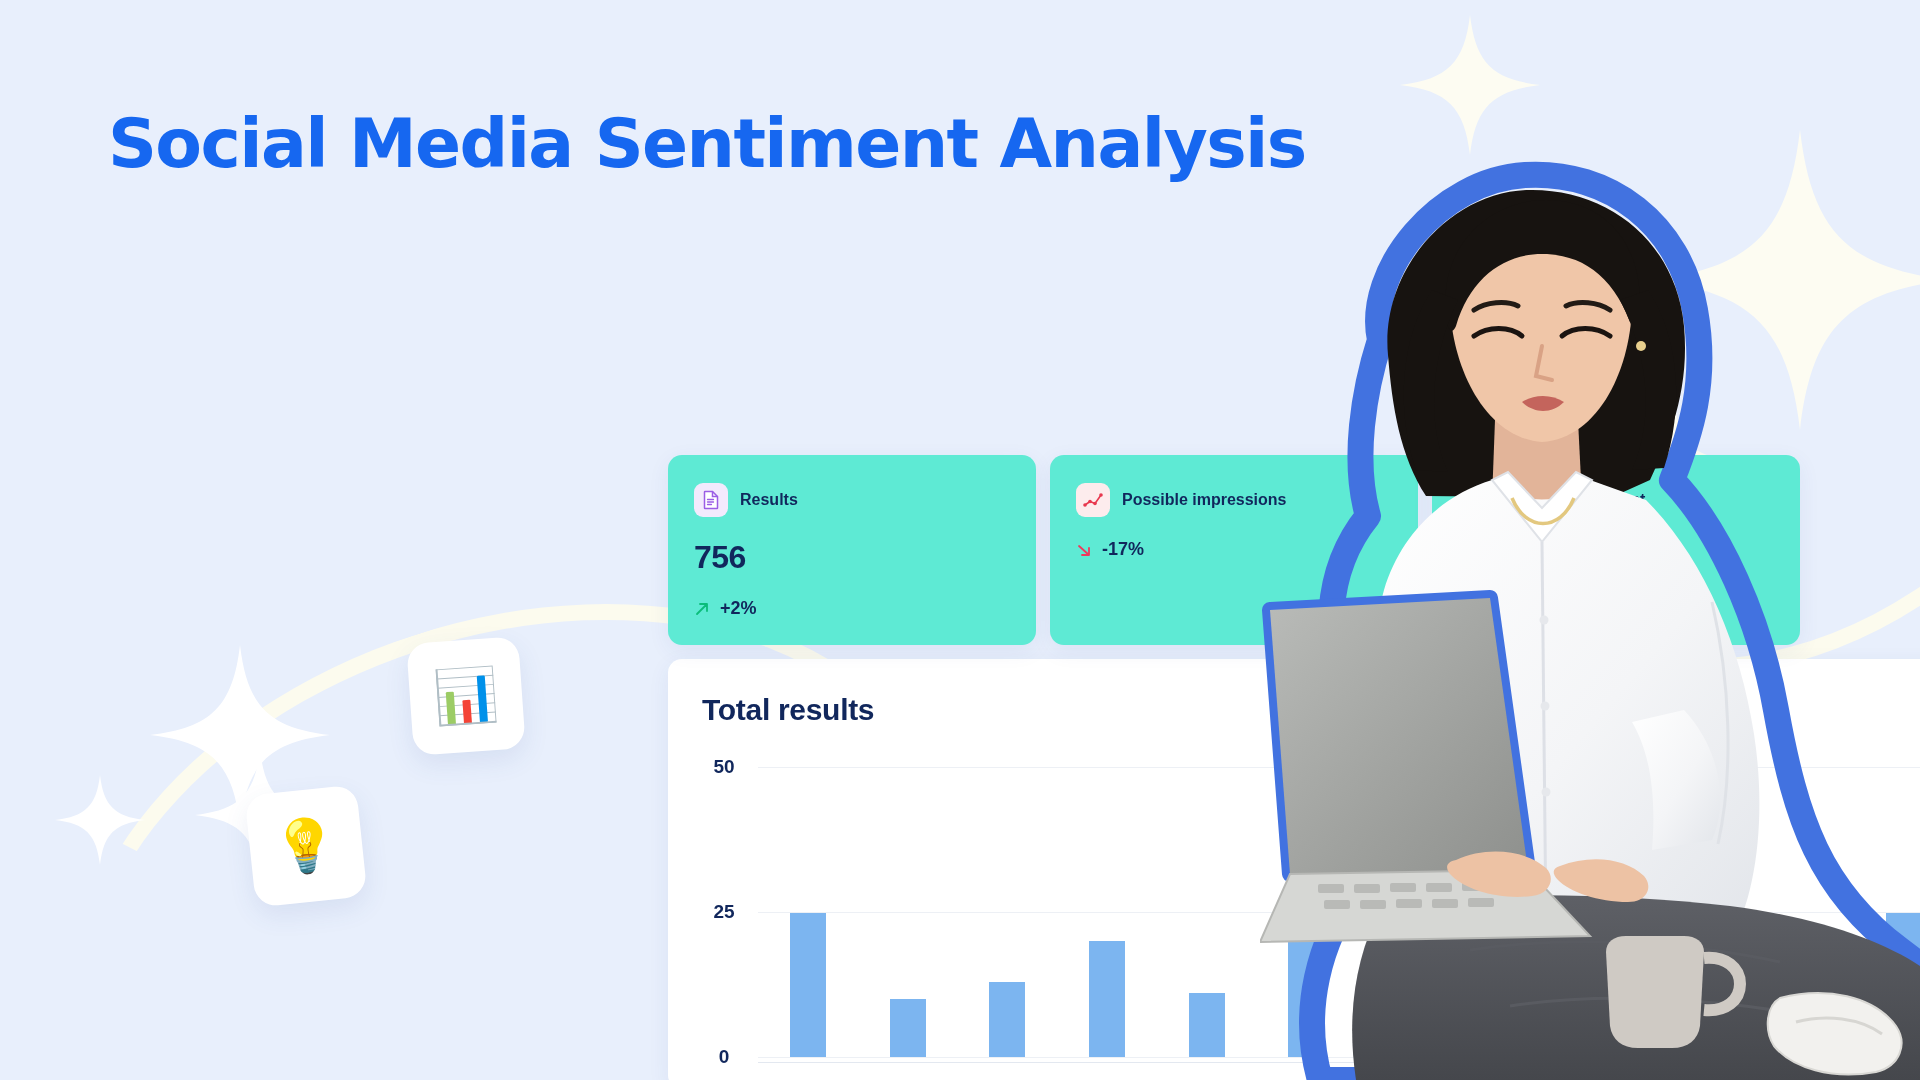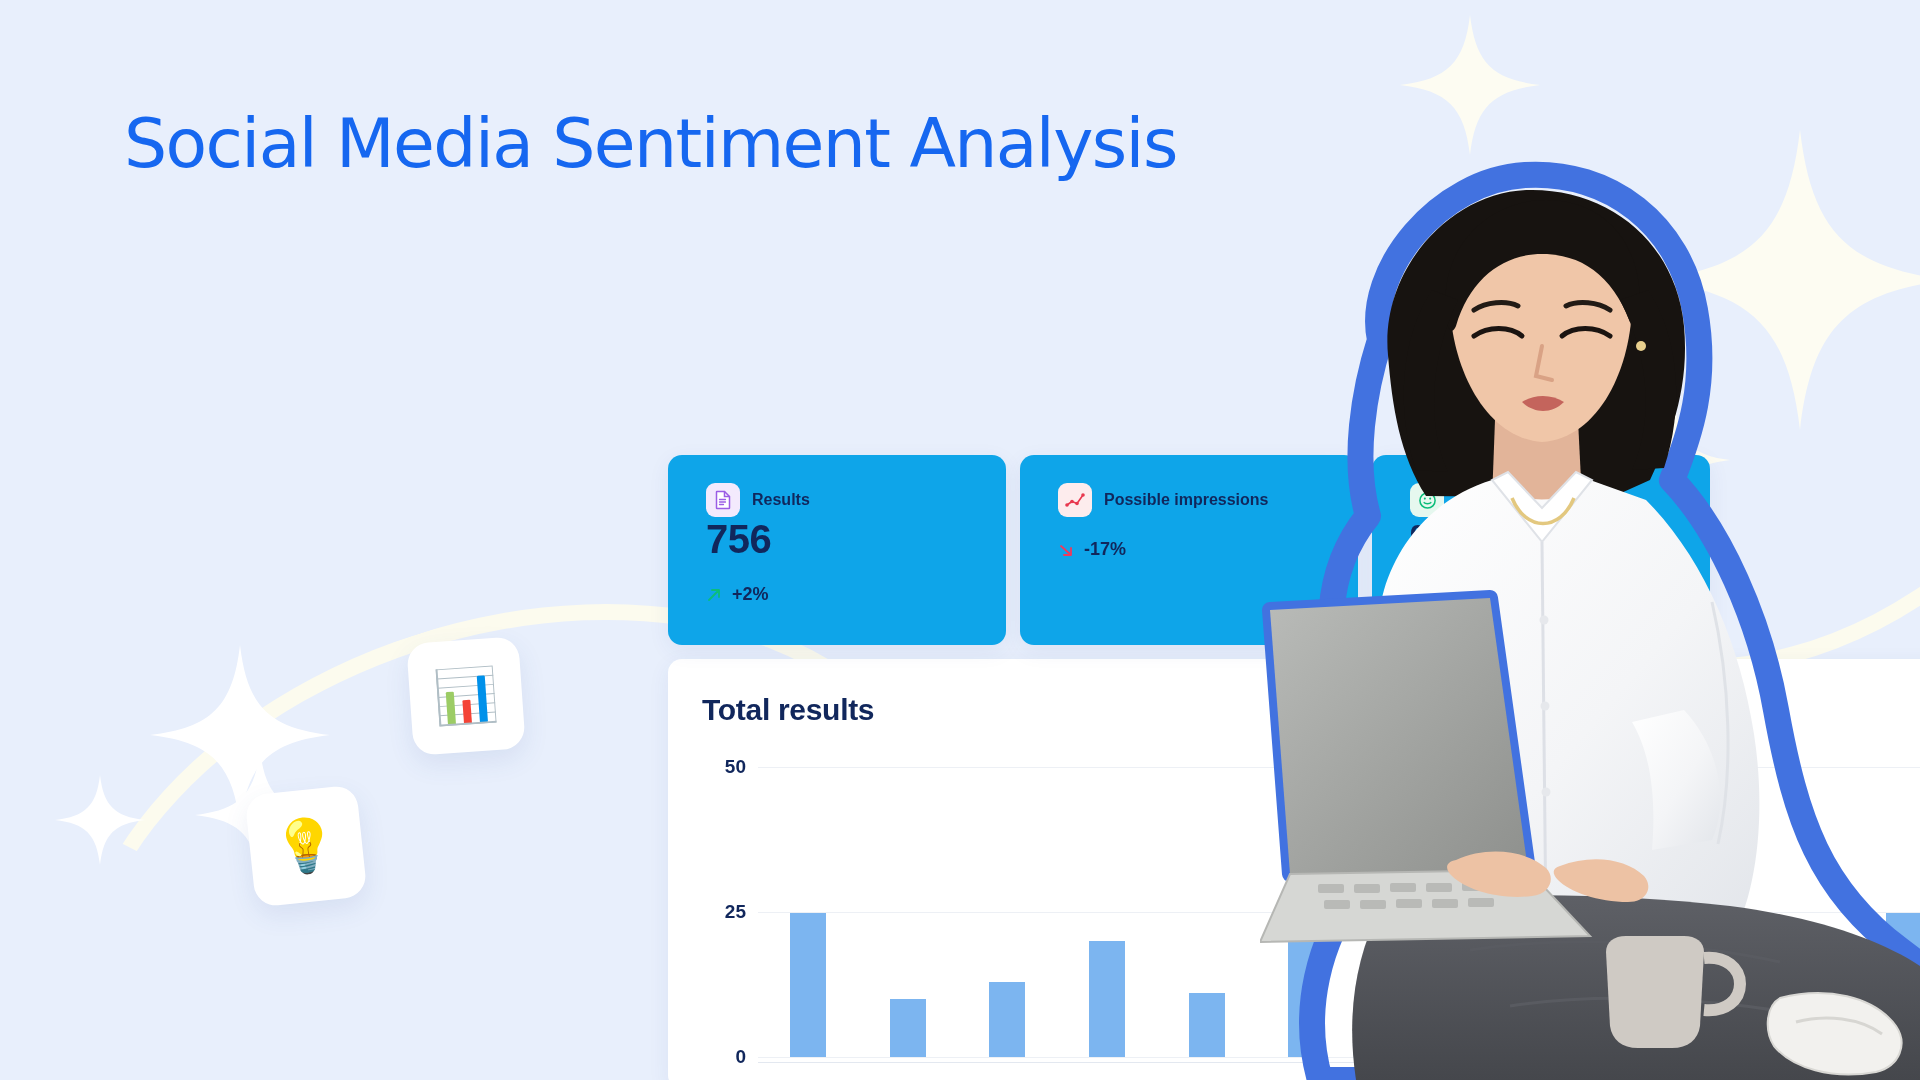--- a/index.html
+++ b/index.html
@@ -39,60 +39,59 @@
   .sparkle svg { display:block; }
 
   
   .headline {
     position:absolute; left:108px; top:108px; z-index:6;
     line-height:1.06;
     letter-spacing:-0.5px;
   }
   .headline-line {
     font-size:68px;
-    font-weight:400;
+    font-weight:700;
     font-family:"DejaVu Sans", sans-serif;
     letter-spacing:-1.6px;
     white-space:nowrap;
     display:block;
-    margin-left:16px;
   }
   .headline-line.l1 { color:#1667f0; }
   .headline-line.l2 { color:#121212; margin-top:8px; }
 
   
   .dashboard {
     position:absolute; left:668px; top:455px;
     width:1320px; z-index:4;
   }
   .kpi-row { display:flex; gap:14px; }
   .kpi-card {
-    width:338px; min-height:190px;
-    background:#0ea5e9;
+    width:368px; min-height:190px;
+    background:#5eead4;
     border-radius:14px;
-    padding:28px 26px 24px 38px;
+    padding:28px 26px 24px 26px;
     box-shadow:0 6px 22px rgba(40,70,140,0.07);
     flex:0 0 auto;
   }
   .kpi-head { display:flex; align-items:center; gap:12px; }
   .kpi-icon {
     width:34px; height:34px; border-radius:9px;
     display:flex; align-items:center; justify-content:center;
     flex:0 0 auto;
   }
   .kpi-icon.purple { background:#f3eafd; }
   .kpi-icon.red    { background:#fdeced; }
   .kpi-icon.green  { background:#e6f8ef; }
   .kpi-label {
     font-size:16px; font-weight:700; color:#11275c;
     white-space:nowrap;
   }
   .kpi-value {
-    font-size:40px; font-weight:700; color:#11275c;
-    letter-spacing:-0.5px;
+    font-size:32px; font-weight:700; color:#11275c;
+    margin-top:22px; letter-spacing:-0.5px;
   }
   .kpi-delta {
     margin-top:22px;
     display:flex; align-items:center; gap:10px;
     font-size:18px; font-weight:700; color:#11275c;
   }
   .delta-arrow { width:16px; height:16px; flex:0 0 auto; }
 
   
   .chart-panel {
@@ -109,21 +108,21 @@
     letter-spacing:-0.3px;
   }
   .chart-area {
     position:relative;
     margin-top:40px;
     height:290px;
     padding-left:56px;
   }
   .y-label {
     position:absolute; left:0; width:44px;
-    text-align:right;
+    text-align:center;
     font-size:19px; font-weight:600; color:#11275c;
     transform:translateY(-50%);
   }
   .gridline {
     position:absolute; left:56px; right:0;
     border-top:1.5px solid #edf0f5;
   }
   .plot {
     position:absolute; left:56px; right:0; top:0; bottom:0;
     display:flex; align-items:flex-end;

